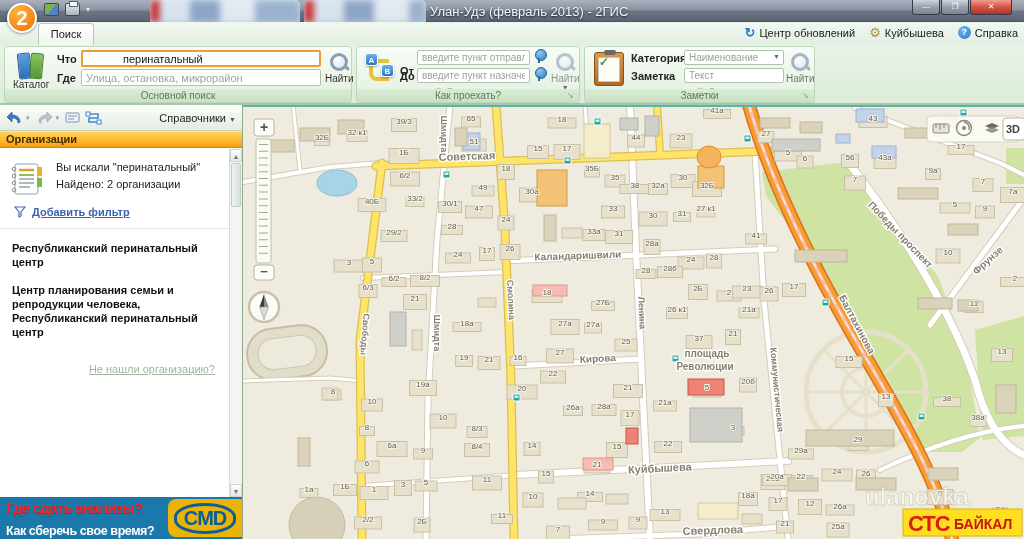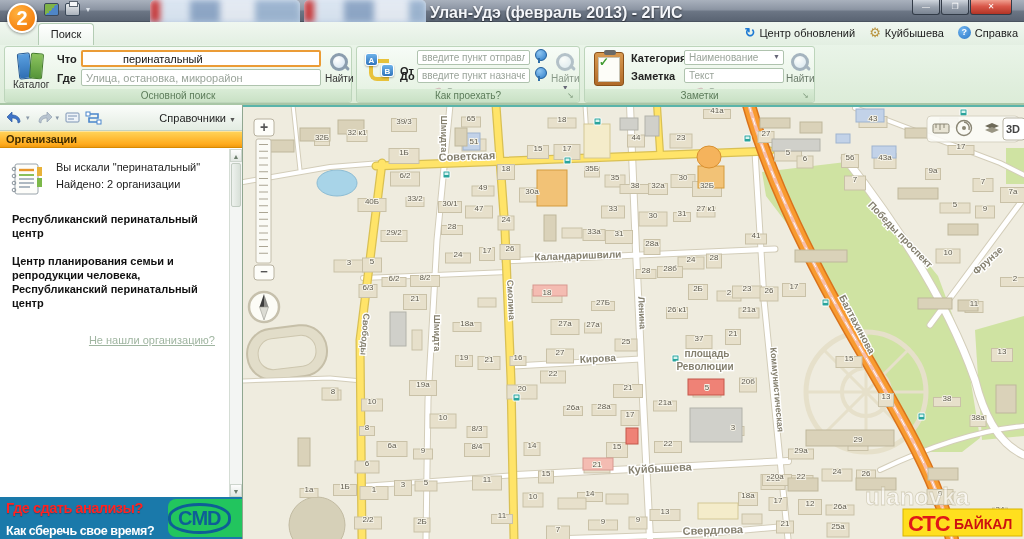--- a/index.html
+++ b/index.html
@@ -17,21 +17,21 @@
   .qat { position:absolute; left:44px; top:3px; display:flex; gap:6px; align-items:center; }
   .qat-ic { width:15px; height:13px; border-radius:2px; }
   .qat-app { background:linear-gradient(135deg,#7fb347 50%,#4f86c6 50%); border:1px solid #3c4a5a; }
   .qat-print { background:linear-gradient(#e8ebee,#aab2bc); border:1px solid #3c4a5a; position:relative; }
   .qat-print:after { content:""; position:absolute; left:3px; top:-3px; width:7px; height:4px; background:#f4f6f8; border:1px solid #5a6470; }
   .qat-dd { color:#dde3ea; font-size:8px; }
   .blurtab { position:absolute; top:0; height:22px; border-radius:5px 5px 0 0; overflow:hidden;
     background:linear-gradient(#e7eef8,#bdd0e7); border:1px solid #7d8struct99; border-bottom:none; opacity:.95; }
   .blurtab .smear { position:absolute; inset:0; filter:blur(3px);
     background:linear-gradient(90deg,#c33 0 10px, #dde8f4 10px 40px, #8fa8c8 40px 70px, #e8eef6 70px 105px, #9db6d2 105px 100%); }
-  .wintitle { position:absolute; left:430px; top:4px; font-size:16px; color:#f4f6fa; text-shadow:0 1px 2px rgba(0,0,0,.7);font-weight:bold; }
+  .wintitle { position:absolute; left:430px; top:4px; font-size:13px; color:#f4f6fa; text-shadow:0 1px 2px rgba(0,0,0,.7); }
   .winbtns { position:absolute; right:12px; top:0; display:flex; }
   .wbtn { height:15px; border:1px solid #323b47; border-top:none; color:#fff; font-size:8px; line-height:13px;
     text-align:center; border-radius:0 0 3px 3px; margin-left:1px;
     background:linear-gradient(#cfd5dd,#98a1ad 50%,#7a8492); }
   .wbtn.min,.wbtn.max { width:28px; }
   .wbtn.close { width:42px; background:linear-gradient(#f0a090,#d9584a 45%,#b23425); }
 
   
   .tabrow { position:absolute; left:0; top:22px; width:1024px; height:23px;
     background:linear-gradient(#f0f7f0,#e3efe2); }
@@ -116,21 +116,21 @@
   .res { font-size:11px; font-weight:bold; color:#111; line-height:1.3; margin-bottom:13px; width:200px; }
   .notfound { text-align:right; padding:4px 14px; font-size:11px; color:#9fb5a0; text-decoration:underline; }
   .sscroll { position:absolute; right:0; top:44px; width:13px; height:348px; background:#f3f5f3; border-left:1px solid #d5ddd5; }
   .sarrow { position:absolute; left:0; width:12px; height:13px; font-size:7px; color:#6f7f6f; text-align:center; line-height:13px;
     background:linear-gradient(#fdfdfd,#e3e8e3); border:1px solid #cdd5cd; }
   .sthumb { position:absolute; left:1px; top:14px; width:10px; height:44px; background:linear-gradient(90deg,#eef2ee,#d8e0d8); border:1px solid #c2ccc2; border-radius:2px; }
   .ad { position:absolute; left:0; top:392px; width:242px; height:42px; background:#1a79aa; display:flex; }
   .adtext { padding:3px 0 0 6px; width:168px; }
   .ad-l1 { color:#ff2222; font-weight:bold; font-size:14.5px; letter-spacing:-.5px; text-shadow:0 1px 1px rgba(0,0,0,.25); }
   .ad-l2 { color:#fff; font-weight:bold; font-size:12.5px; letter-spacing:-.4px; margin-top:8px; }
-  .adlogo { flex:1; background:#22c55e; border-radius:8px 0 0 8px; margin:2px 0 2px 0; display:flex; align-items:center; }
+  .adlogo { flex:1; background:#eab308; border-radius:8px 0 0 8px; margin:2px 0 2px 0; display:flex; align-items:center; justify-content:center; }
   .cmd { border:3px solid #0e5e96; border-radius:50%/45%; padding:1px 7px; color:#0e5e96; font-weight:bold; font-size:20px; letter-spacing:-1px; }
 
   
   .mapwrap { position:absolute; left:243px; top:105px; width:781px; height:434px; background:#efecdf; border-top:2px solid #5ab4aa; }
   svg text { font-family:"Liberation Sans", sans-serif; }
   .bld { fill:#e7e0cb; stroke:#c9c1a7; stroke-width:1; }
   .bld-t { fill:#dad2b9; stroke:#bfb79c; } .bld-g { fill:#d0d0ca; stroke:#b2b2aa; } .bld-o { fill:#f2c276; stroke:#d49b3e; }
   .bld-r { fill:#ef8276; stroke:#c4574b; } .bld-p { fill:#f4bcb2; stroke:#d89890; }
   .bld-u { fill:#c2d2e8; stroke:#9fb4d0; } .bld-y { fill:#f4ecca; stroke:#d4c896; }
 </style>
@@ -296,20 +296,26 @@
           <circle cx="4" cy="8" r="1.8" fill="none" stroke="#8a949c"></circle>
             <circle cx="4" cy="15" r="1.8" fill="none" stroke="#8a949c"></circle>
           <circle cx="4" cy="22" r="1.8" fill="none" stroke="#8a949c"></circle>
             <circle cx="4" cy="29" r="1.8" fill="none" stroke="#8a949c"></circle>
         </svg>
       </span>
       <div class="sumtxt">
         <div>Вы искали "перинатальный"</div>
         <div>Найдено: 2 организации</div>
       </div>
+    </div>
+    <div class="filterrow">
+      <svg width="12" height="12">
+          <path d="M1 1 L11 1 L7 6 L7 10 L5 11 L5 6 Z" fill="none" stroke="#4a6ab8" stroke-width="1.2"></path>
+        </svg>
+      <span>Добавить фильтр</span>
     </div>
     <div class="results">
       <div class="res">Республиканский перинатальный центр</div>
       <div class="res">Центр планирования семьи и репродукции человека, Республиканский перинатальный центр</div>
     </div>
     <div class="notfound">Не нашли организацию?</div>
   </div>
 
   <div class="sscroll">
     <div class="sarrow" style="top:0;">▲</div>

